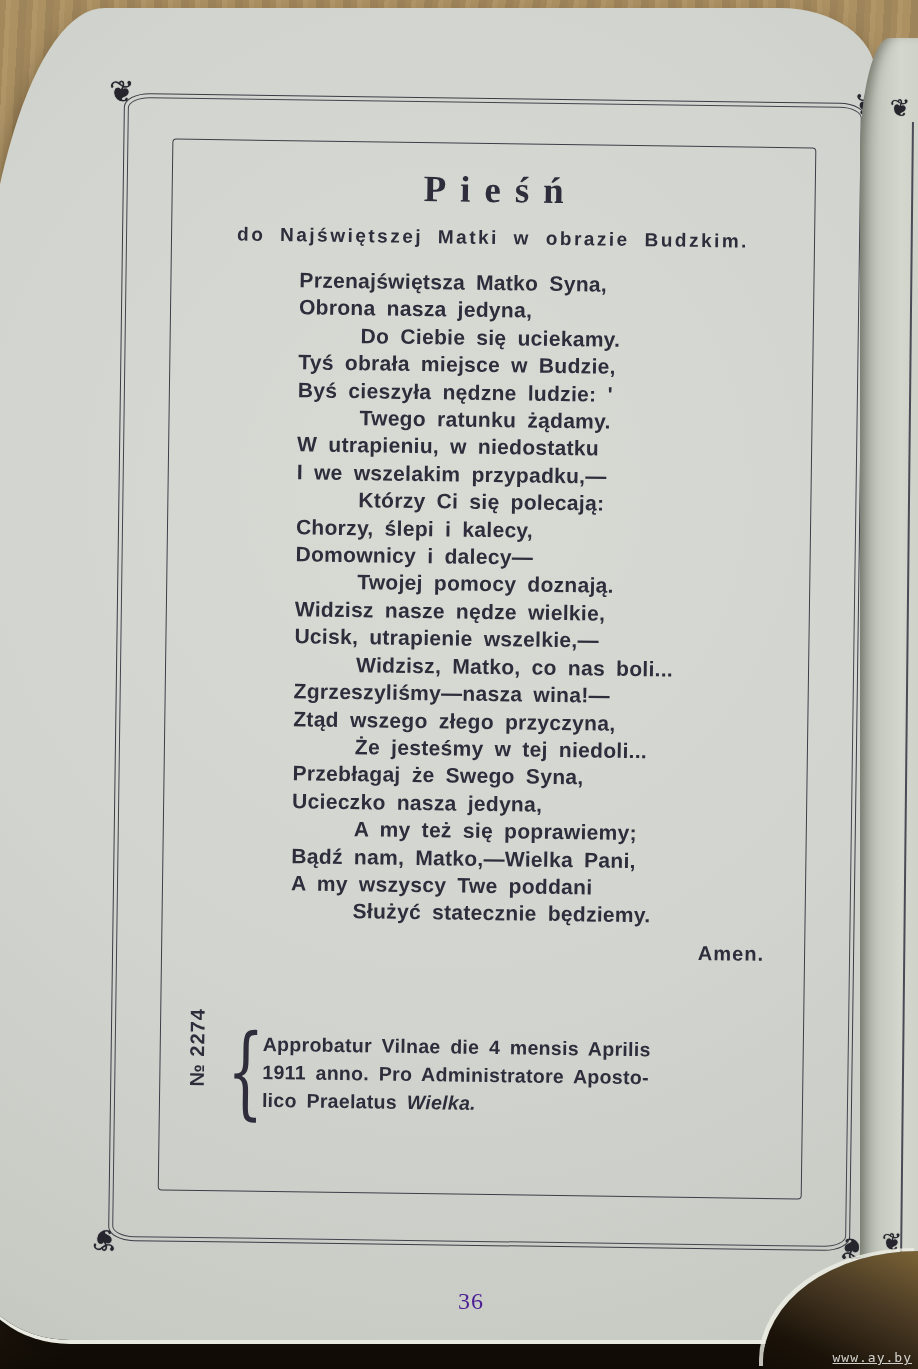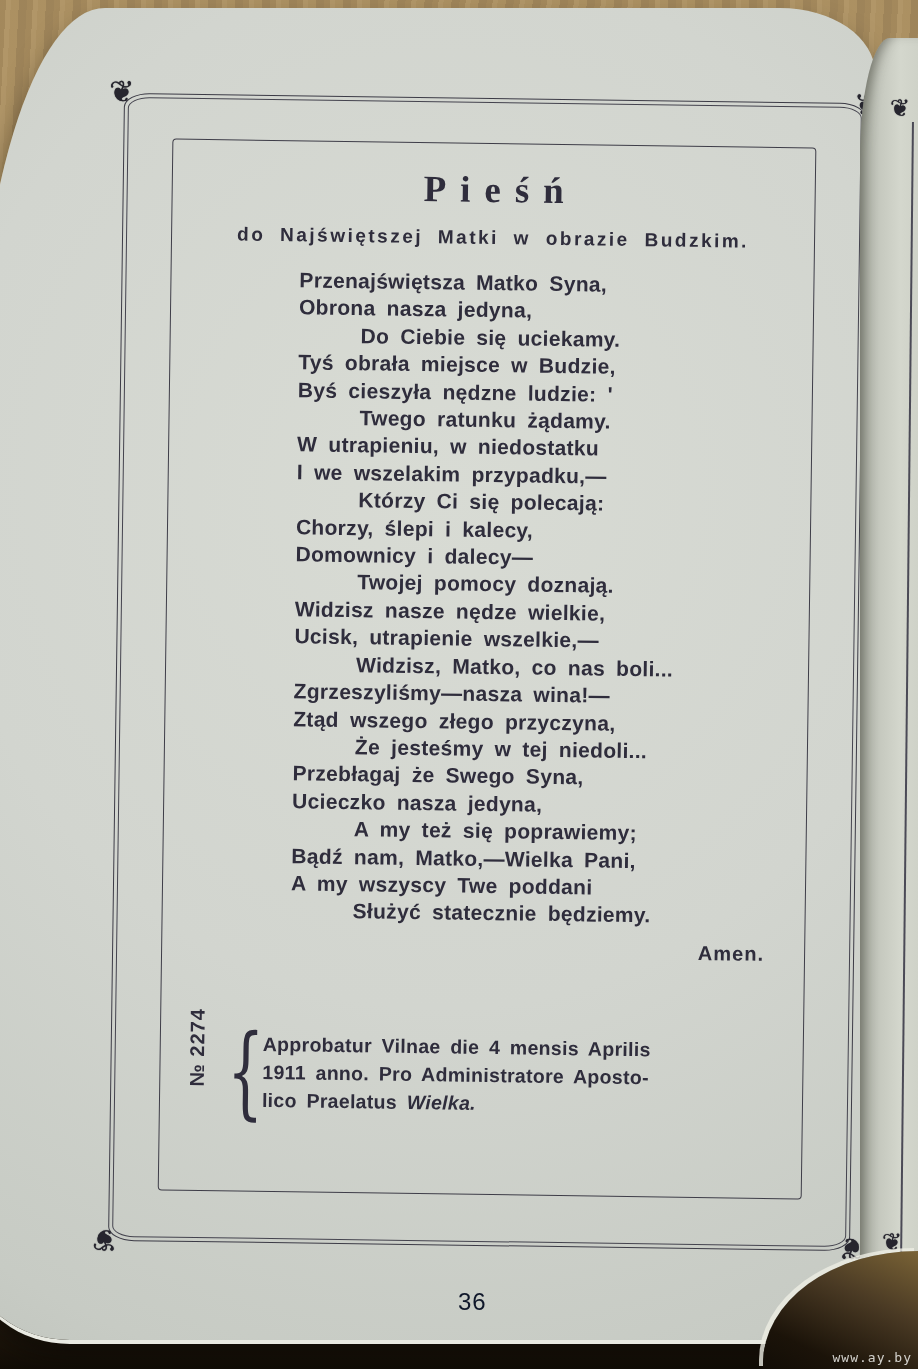--- a/index.html
+++ b/index.html
@@ -86,21 +86,21 @@
     font-family:"DejaVu Serif", serif; font-size:96px; font-weight:normal;
     transform:scale(.6,1.05); display:inline-block; line-height:.9; width:34px;
   }
   .approbatur-text{
     font-weight:bold; font-size:19.5px; line-height:28px;
     letter-spacing:.3px; word-spacing:4px; width:505px;
   }
   .approbatur-text i{font-weight:bold;}
   .page-number{
     position:absolute; left:458px; top:1288px; z-index:2;
-    font-family:Liberation Sans, sans-serif; font-size:24px; color:#0f172a; letter-spacing:1px;
+    font-family:Liberation Serif, serif; font-size:24px; color:#4c1d95; letter-spacing:1px;
   }
   
   .next-page{
     position:absolute; top:38px; right:0; width:58px; height:1290px; z-index:3;
     background:linear-gradient(90deg, #a9ada2 0%, #c6c9bf 35%, #d4d7cd 70%, #cfd2c8 100%);
     box-shadow:inset 10px 0 12px -6px rgba(55,55,45,.5);
     border-top-left-radius:30px 120px;
   }
   .gutter-line{
     position:absolute; left:46px; top:84px; width:2px; height:1140px;
@@ -112,21 +112,21 @@
   
   .corner-wedge{
     position:absolute; right:0; bottom:0; width:155px; height:118px; z-index:4;
     background:linear-gradient(205deg, #7a6336 0%, #4a3a24 38%, #1b1309 78%, #120d06 100%);
     border-top-left-radius:100% 95%;
     box-shadow:-4px -3px 0 rgba(238,238,228,.8);
   }
   .watermark{
     position:absolute; right:6px; bottom:4px; z-index:5;
     font-family:"DejaVu Sans Mono", monospace; font-size:13px;
-    color:rgba(238,238,235,.85); letter-spacing:1px;
+    color:rgba(238,238,235,.85); letter-spacing:1px;text-decoration:underline;
   }
 </style>
 </head>
 <body>
 
 <div class="wood-bottom"></div>
 
 <div class="page"></div>
 
 <div class="outer-border">

